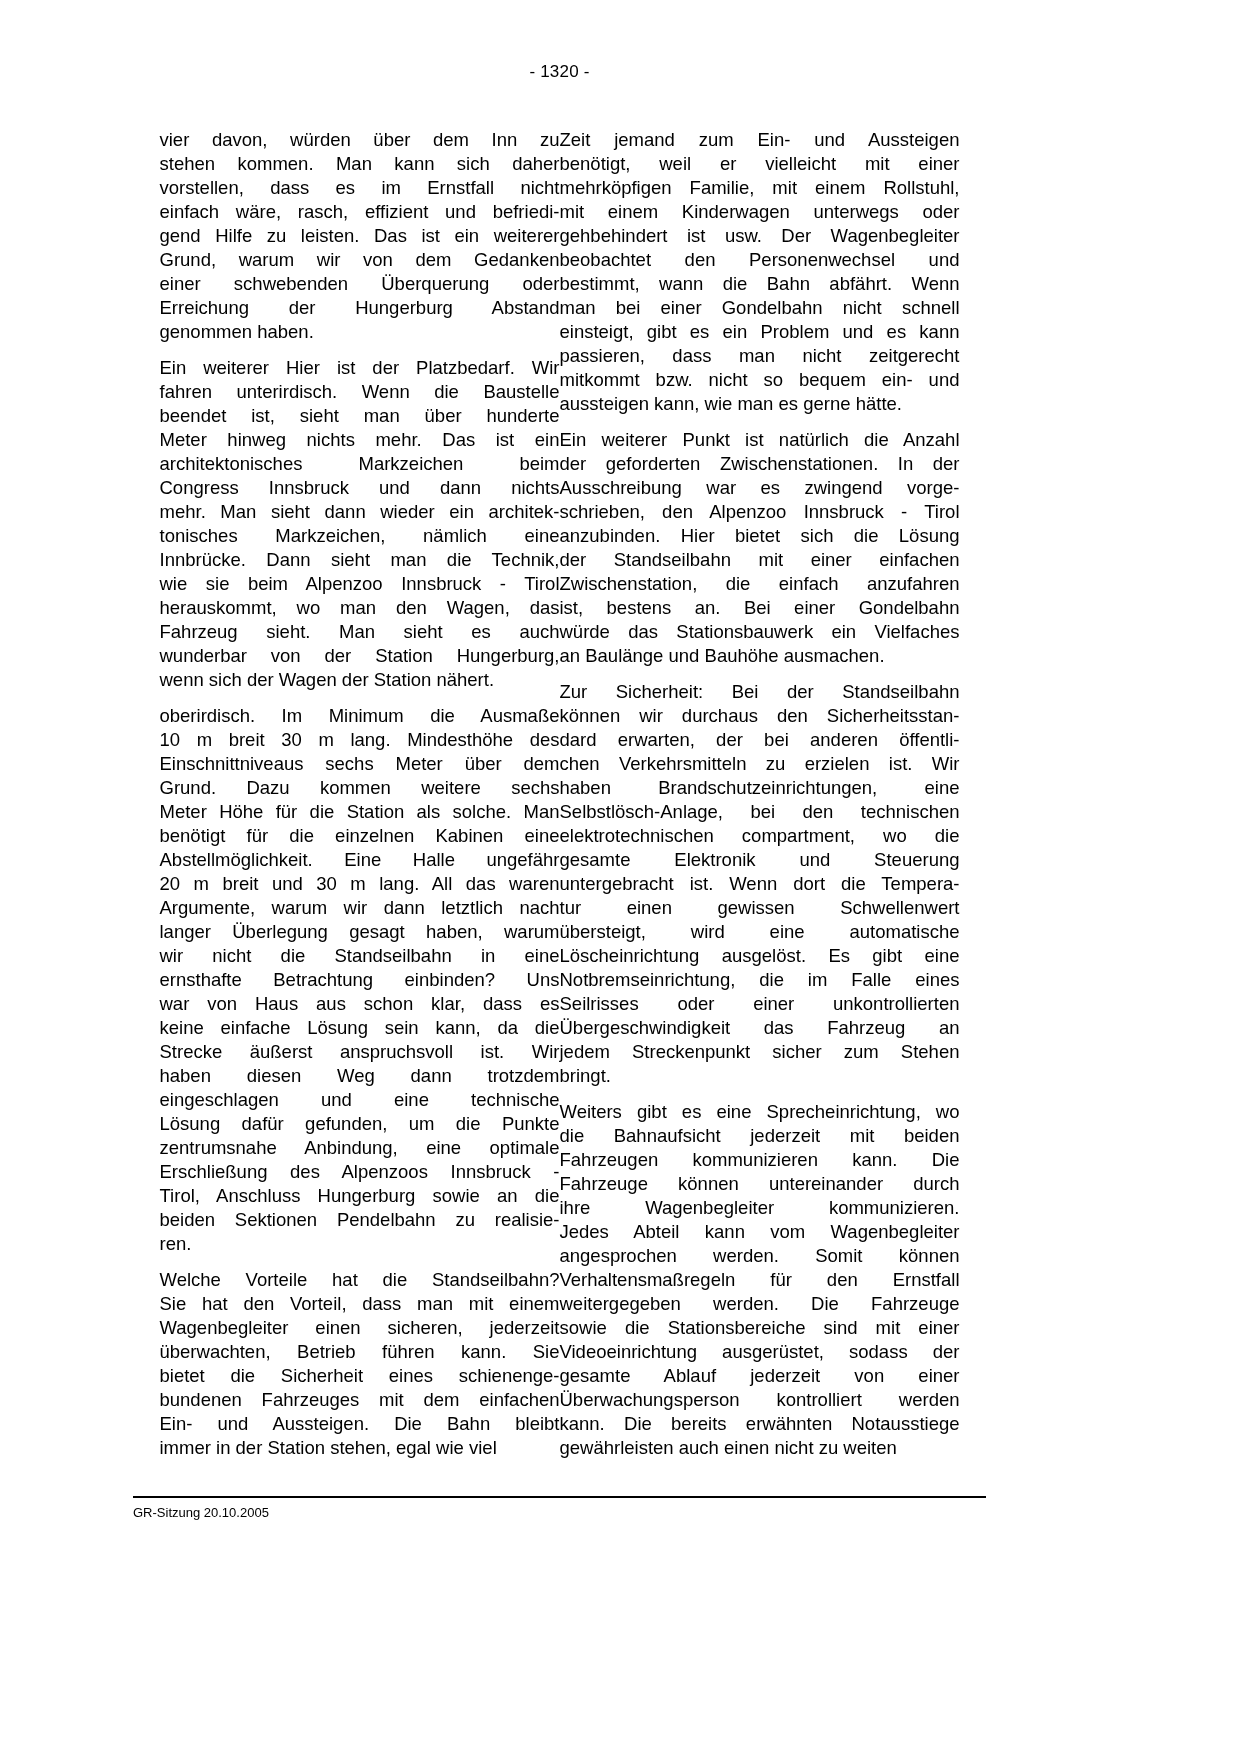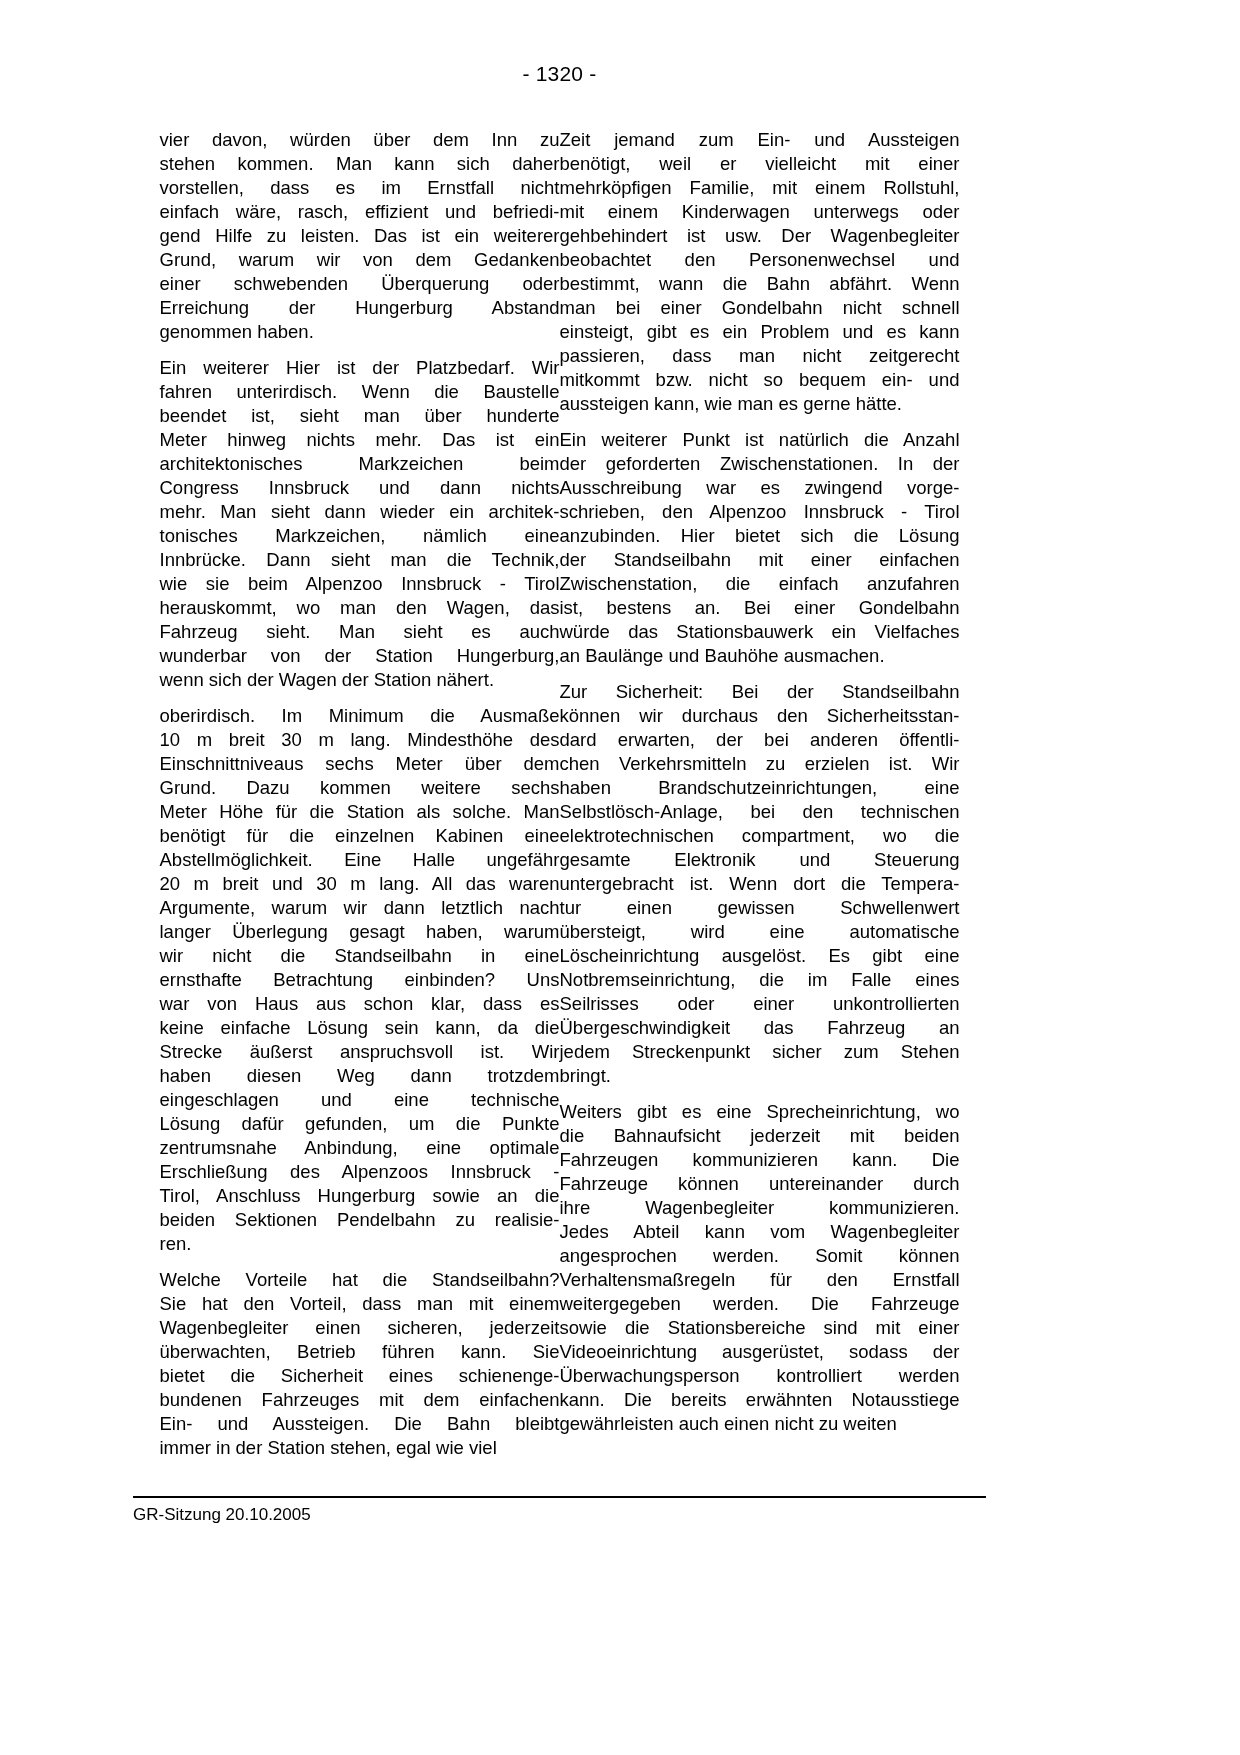--- a/index.html
+++ b/index.html
@@ -15,21 +15,21 @@
     color: #000000;
     font-family: "Liberation Sans", sans-serif;
     overflow: hidden;
   }
   .page-number {
     position: absolute;
     top: 62px;
     left: 133px;
     width: 853px;
     text-align: center;
-    font-size: 21px;
+    font-size: 17px;
     letter-spacing: 0.2px;
   }
   .columns {
     position: absolute;
     top: 128px;
     left: 133px;
     width: 853px;
     display: flex;
     justify-content: center;
   }
@@ -54,21 +54,21 @@
     left: 133px;
     top: 1496px;
     width: 853px;
   }
   .footer-rule {
     border: 0;
     border-top: 2px solid #000000;
     margin: 0 0 7px 0;
   }
   .footer-text {
-    font-size: 17px;
+    font-size: 13px;
   }
 </style>
 </head>
 <body>
 
 <div class="page">
 
   <div class="page-number">- 1320 -</div>
 
   <div class="columns">
@@ -187,20 +187,21 @@
           <div class="line just">die Bahnaufsicht jederzeit mit beiden</div>
           <div class="line just">Fahrzeugen kommunizieren kann. Die</div>
           <div class="line just">Fahrzeuge können untereinander durch</div>
           <div class="line just">ihre Wagenbegleiter kommunizieren.</div>
           <div class="line just">Jedes Abteil kann vom Wagenbegleiter</div>
           <div class="line just">angesprochen werden. Somit können</div>
           <div class="line just">Verhaltensmaßregeln für den Ernstfall</div>
           <div class="line just">weitergegeben werden. Die Fahrzeuge</div>
           <div class="line just">sowie die Stationsbereiche sind mit einer</div>
           <div class="line just">Videoeinrichtung ausgerüstet, sodass der</div>
+          <div class="line just">gesamte Ablauf jederzeit von einer</div>
           <div class="line just">Überwachungsperson kontrolliert werden</div>
           <div class="line just">kann. Die bereits erwähnten Notausstiege</div>
           <div class="line">gewährleisten auch einen nicht zu weiten</div>
         </div>
       </div>
   </div>
 
   <div class="footer">
     <hr class="footer-rule">
     <div class="footer-text">GR-Sitzung 20.10.2005</div>

